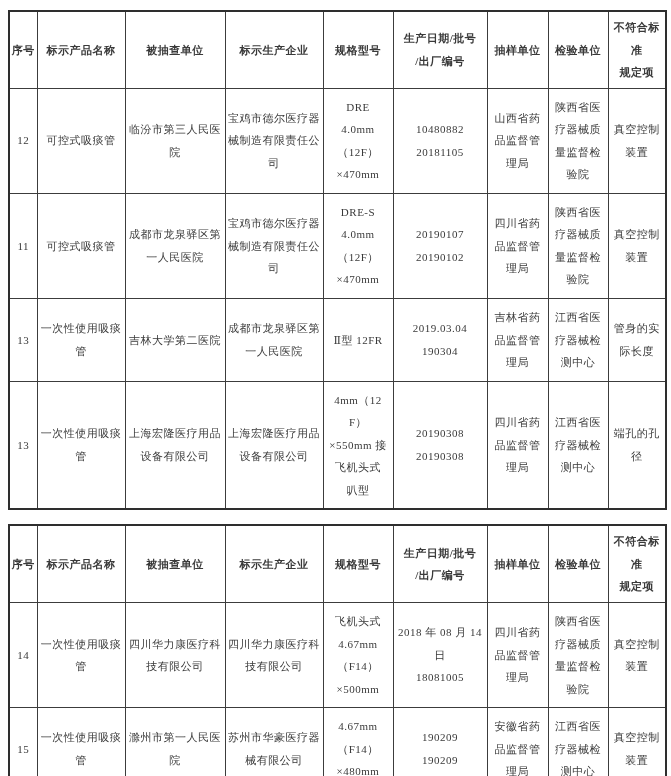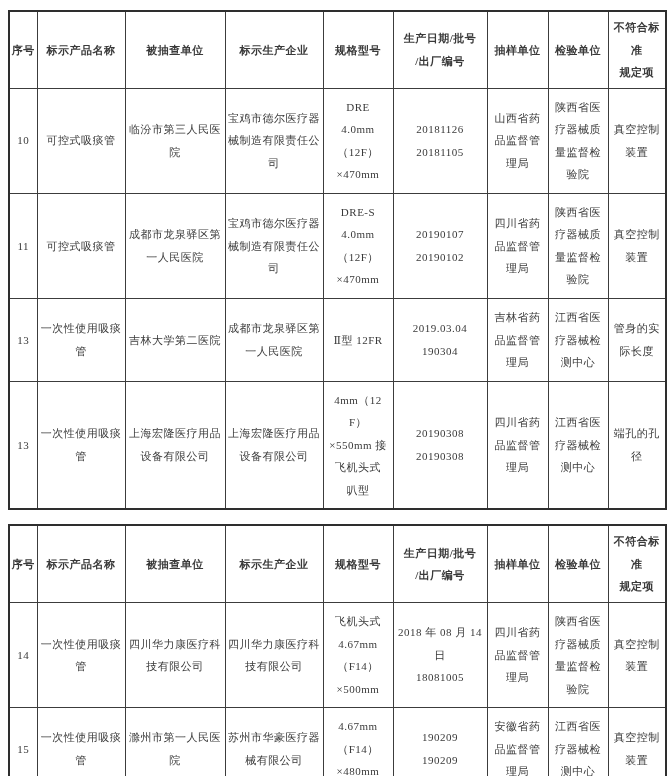--- a/index.html
+++ b/index.html
@@ -82,29 +82,29 @@
           <th>生产日期/批号
 /出厂编号</th>
           <th>抽样单位</th>
           <th>检验单位</th>
           <th>不符合标准
 规定项</th>
         </tr>
     </thead>
     <tbody>
         <tr>
-          <td>10</td>
+          <td>12</td>
           <td>可控式吸痰管</td>
           <td>临汾市第三人民医院</td>
           <td>宝鸡市德尔医疗器械制造有限责任公司</td>
           <td>DRE
 4.0mm
 （12F）
 ×470mm</td>
-          <td>20181126
+          <td>10480882
 20181105</td>
           <td>山西省药品监督管理局</td>
           <td>陕西省医疗器械质量监督检验院</td>
           <td>真空控制装置</td>
         </tr>
         <tr>
           <td>11</td>
           <td>可控式吸痰管</td>
           <td>成都市龙泉驿区第一人民医院</td>
           <td>宝鸡市德尔医疗器械制造有限责任公司</td>

